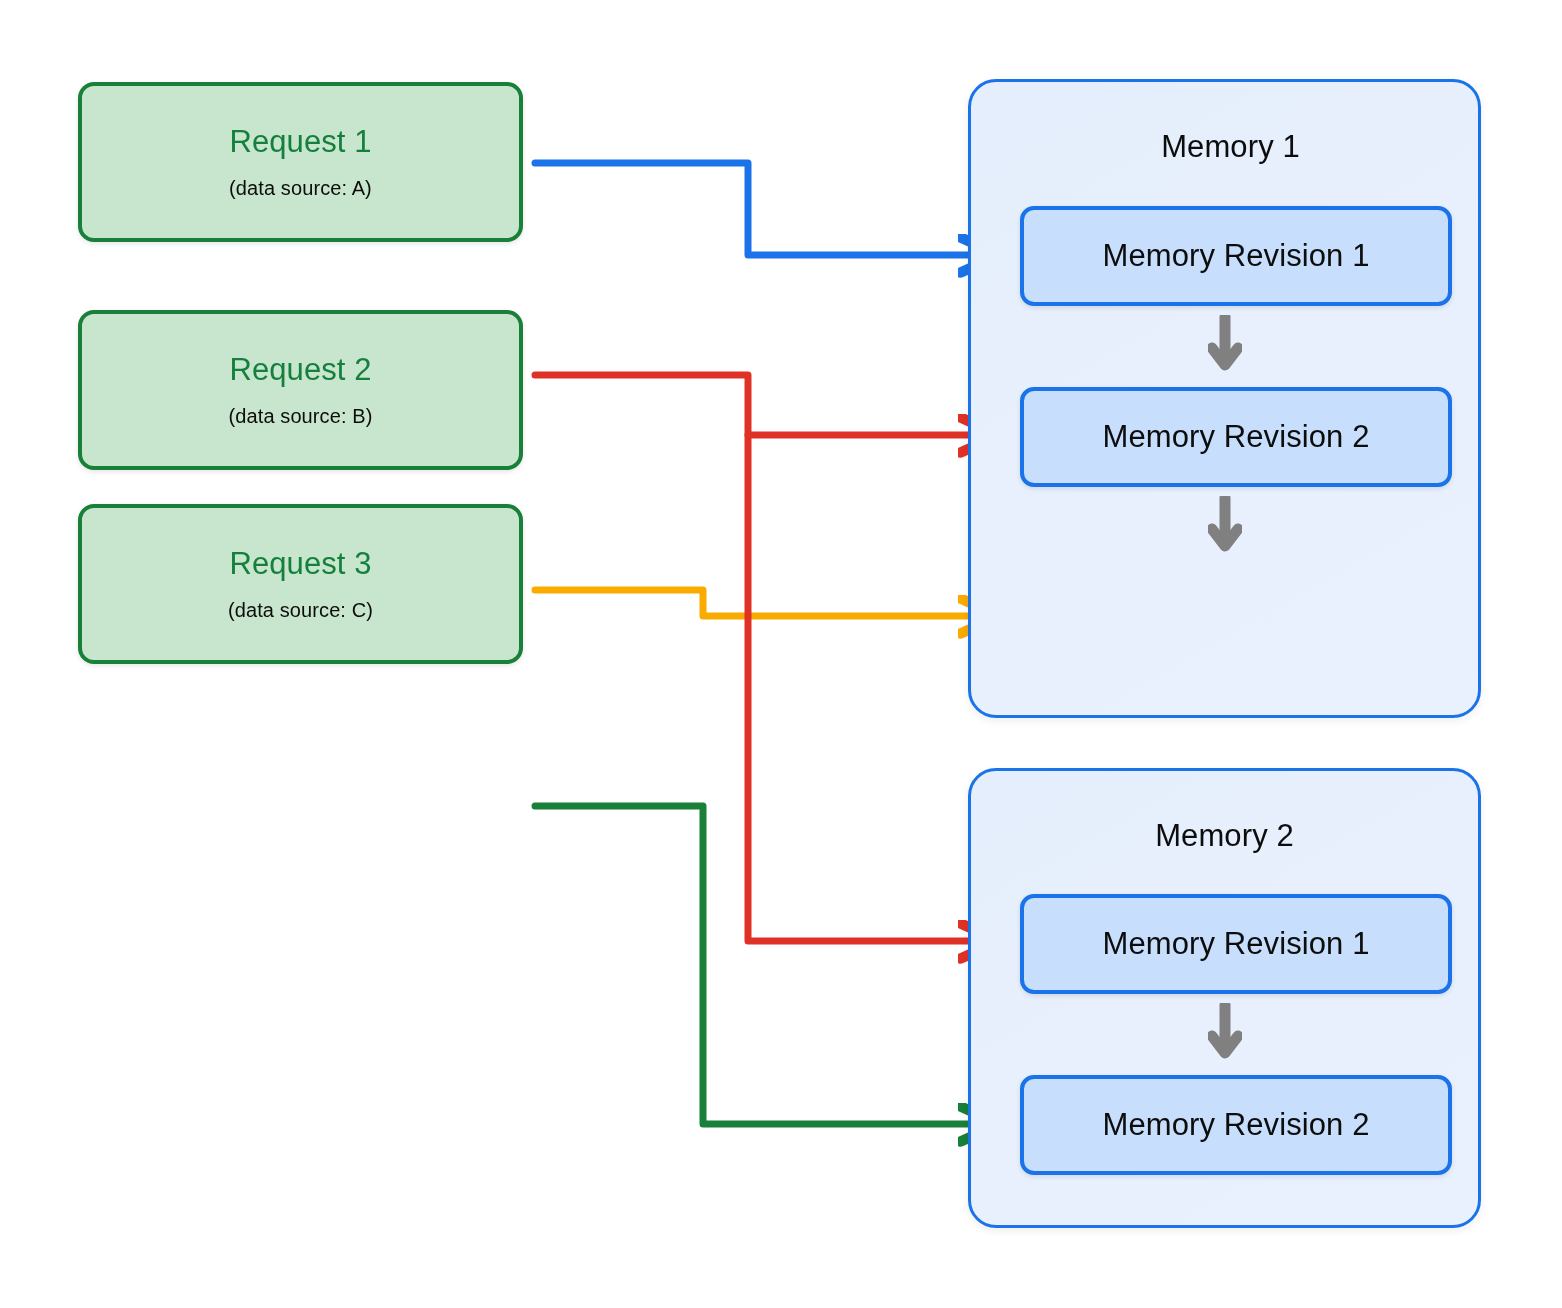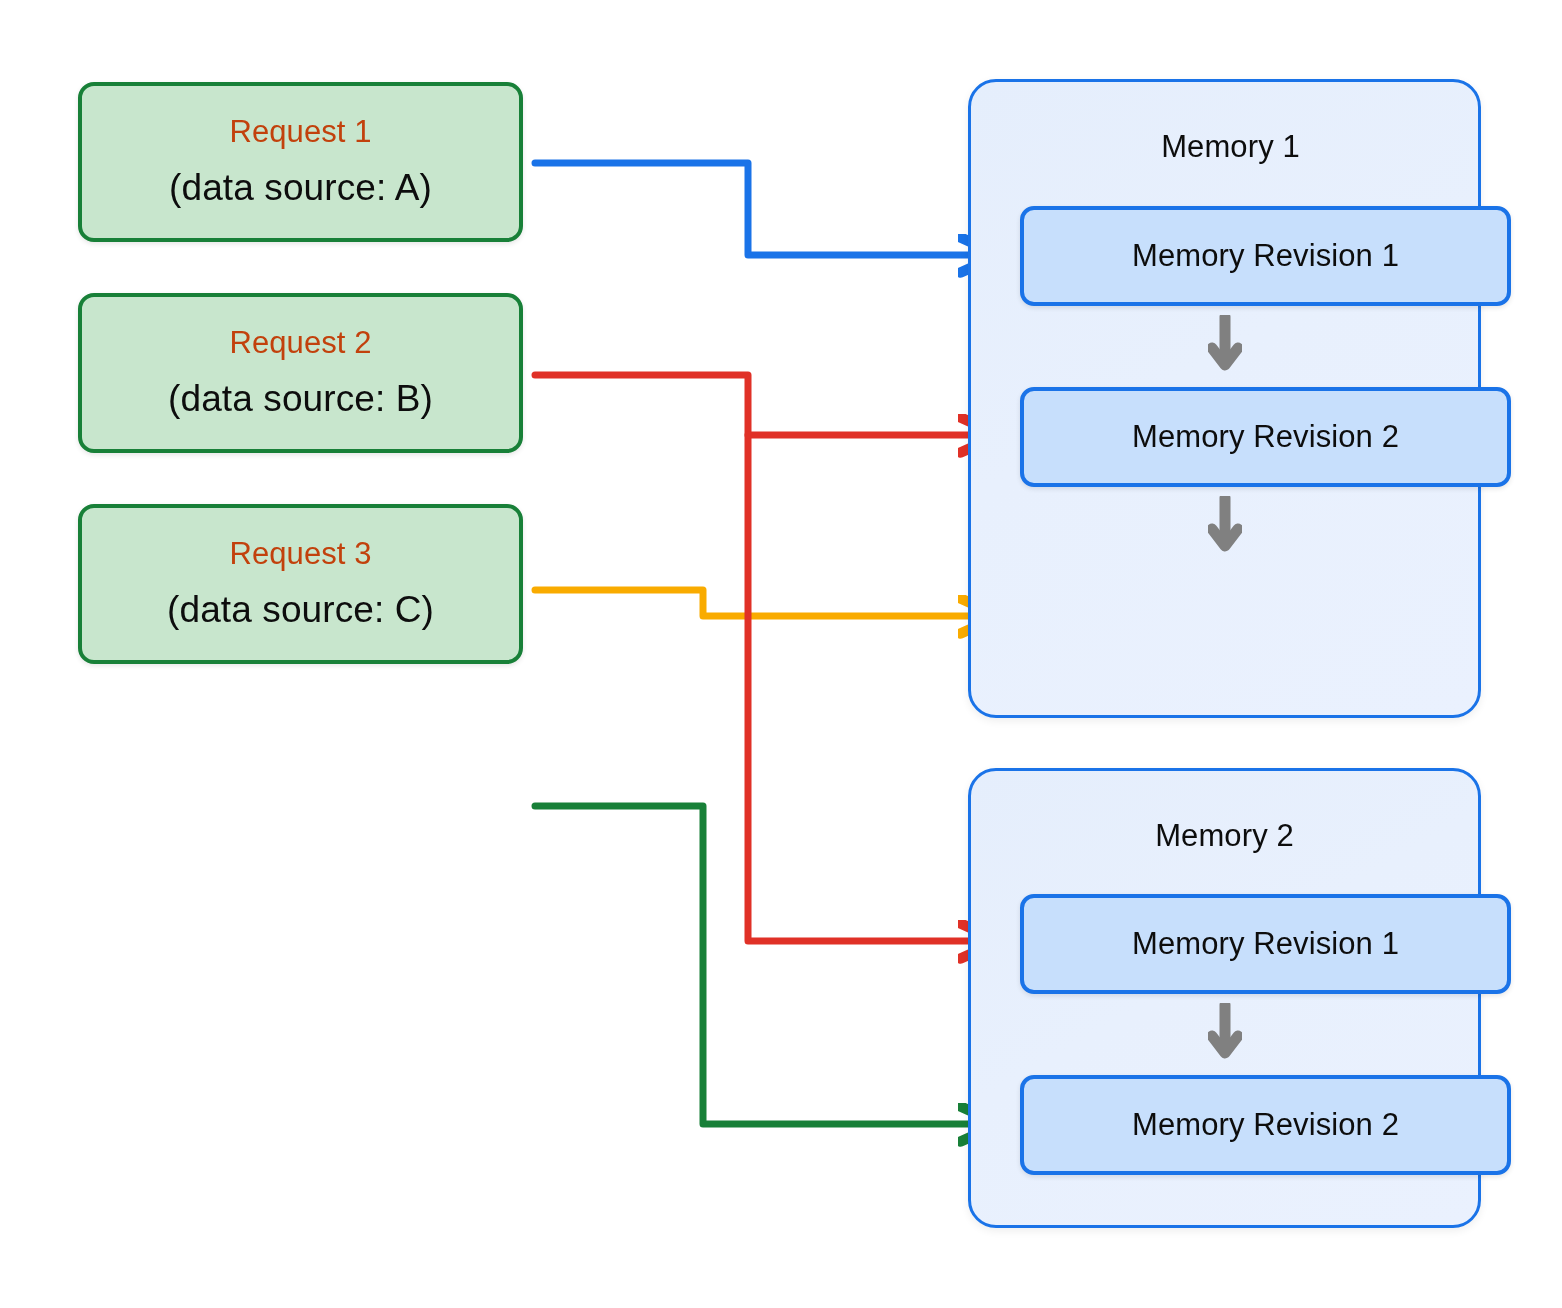--- a/index.html
+++ b/index.html
@@ -35,26 +35,26 @@
     border: 4px solid #188038;
     border-radius: 16px;
     display: flex;
     flex-direction: column;
     align-items: center;
     justify-content: center;
     box-shadow: 0 2px 5px rgba(0,0,0,0.10);
   }
   .request-title {
     font-size: 31px;
-    color: #c2410c;
+    color: #15803d;
     line-height: 1.18;
     letter-spacing: 0.1px;
   }
   .request-sub {
-    font-size: 37px;
+    font-size: 20px;
     color: #0d0d0d;
     line-height: 1.22;
     margin-top: 15px;
     letter-spacing: 0.1px;
   }
 
   
   .memory-container {
     position: absolute;
     left: 968px;
@@ -72,21 +72,21 @@
     text-align: center;
     font-size: 31px;
     color: #0d0d0d;
     letter-spacing: 0.1px;
   }
 
   
   .revision-box {
     position: absolute;
     left: 49px;   
-    width: 491px;
+    width: 432px;
     height: 100px;
     box-sizing: border-box;
     background: #c7dffc;
     border: 4px solid #1a73e8;
     border-radius: 14px;
     display: flex;
     align-items: center;
     justify-content: center;
     box-shadow: 0 2px 5px rgba(0,0,0,0.10);
   }
@@ -135,21 +135,21 @@
     <path d="M748,435 L997,435" fill="none" stroke="#e03127" stroke-width="7" stroke-linecap="round" stroke-linejoin="round" marker-end="url(#ah-red)"></path>
 
     <path d="M535,163 L748,163 L748,255 L997,255" fill="none" stroke="#1a73e8" stroke-width="7" stroke-linecap="round" stroke-linejoin="round" marker-end="url(#ah-blue)"></path>
   </svg>
 
   <div class="request-box" style="top:82px;">
     <div class="request-title">Request 1</div>
     <div class="request-sub">(data source: A)</div>
   </div>
 
-  <div class="request-box" style="top:293px;">
+  <div class="request-box" style="top:310px;">
     <div class="request-title">Request 2</div>
     <div class="request-sub">(data source: B)</div>
   </div>
 
   <div class="request-box" style="top:504px;">
     <div class="request-title">Request 3</div>
     <div class="request-sub">(data source: C)</div>
   </div>
 
 

